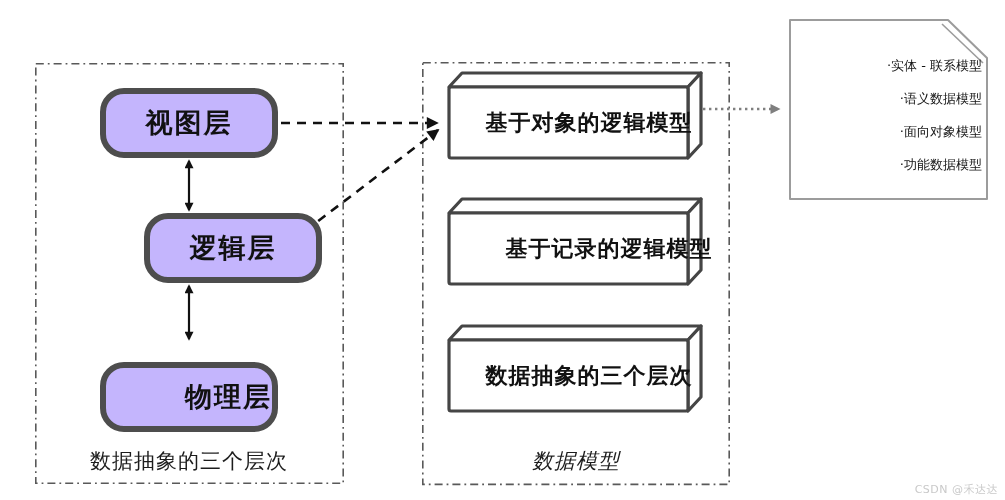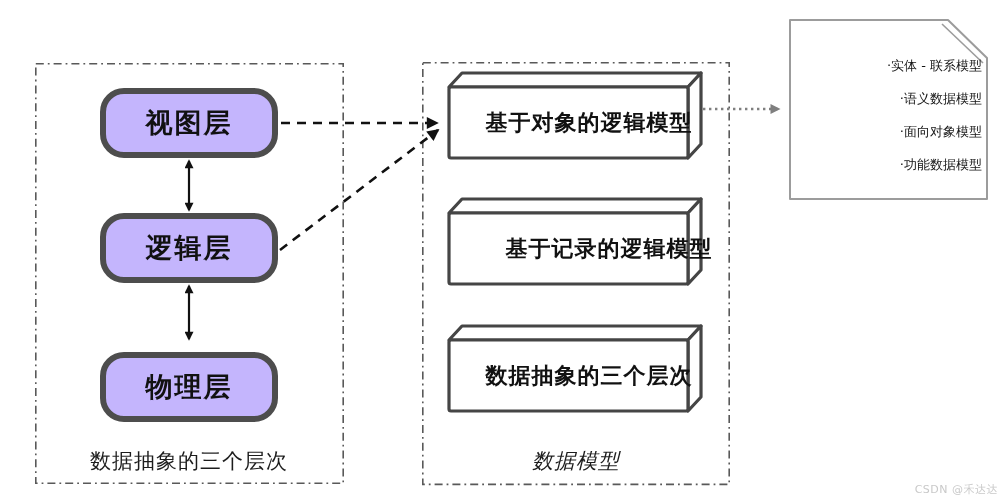--- a/index.html
+++ b/index.html
@@ -27,22 +27,22 @@
     background: #c4b5fd;
     display: flex;
     align-items: center;
     justify-content: center;
     font-size: 27px;
     font-weight: 700;
     color: #111111;
     letter-spacing: 2px;
   }
   .layer-box.b1 { top: 88px; }
-  .layer-box.b2 { top: 213px; }
-  .layer-box.b3 { top: 352px; }
+  .layer-box.b2 { top: 213px; margin-left: 44px; }
+  .layer-box.b3 { top: 362px; justify-content: flex-end; }
   .model-label {
     position: absolute;
     left: 449px;
     width: 280px;
     height: 71px;
     display: flex;
     align-items: center;
     justify-content: center;
     font-size: 22px;
     font-weight: 700;

